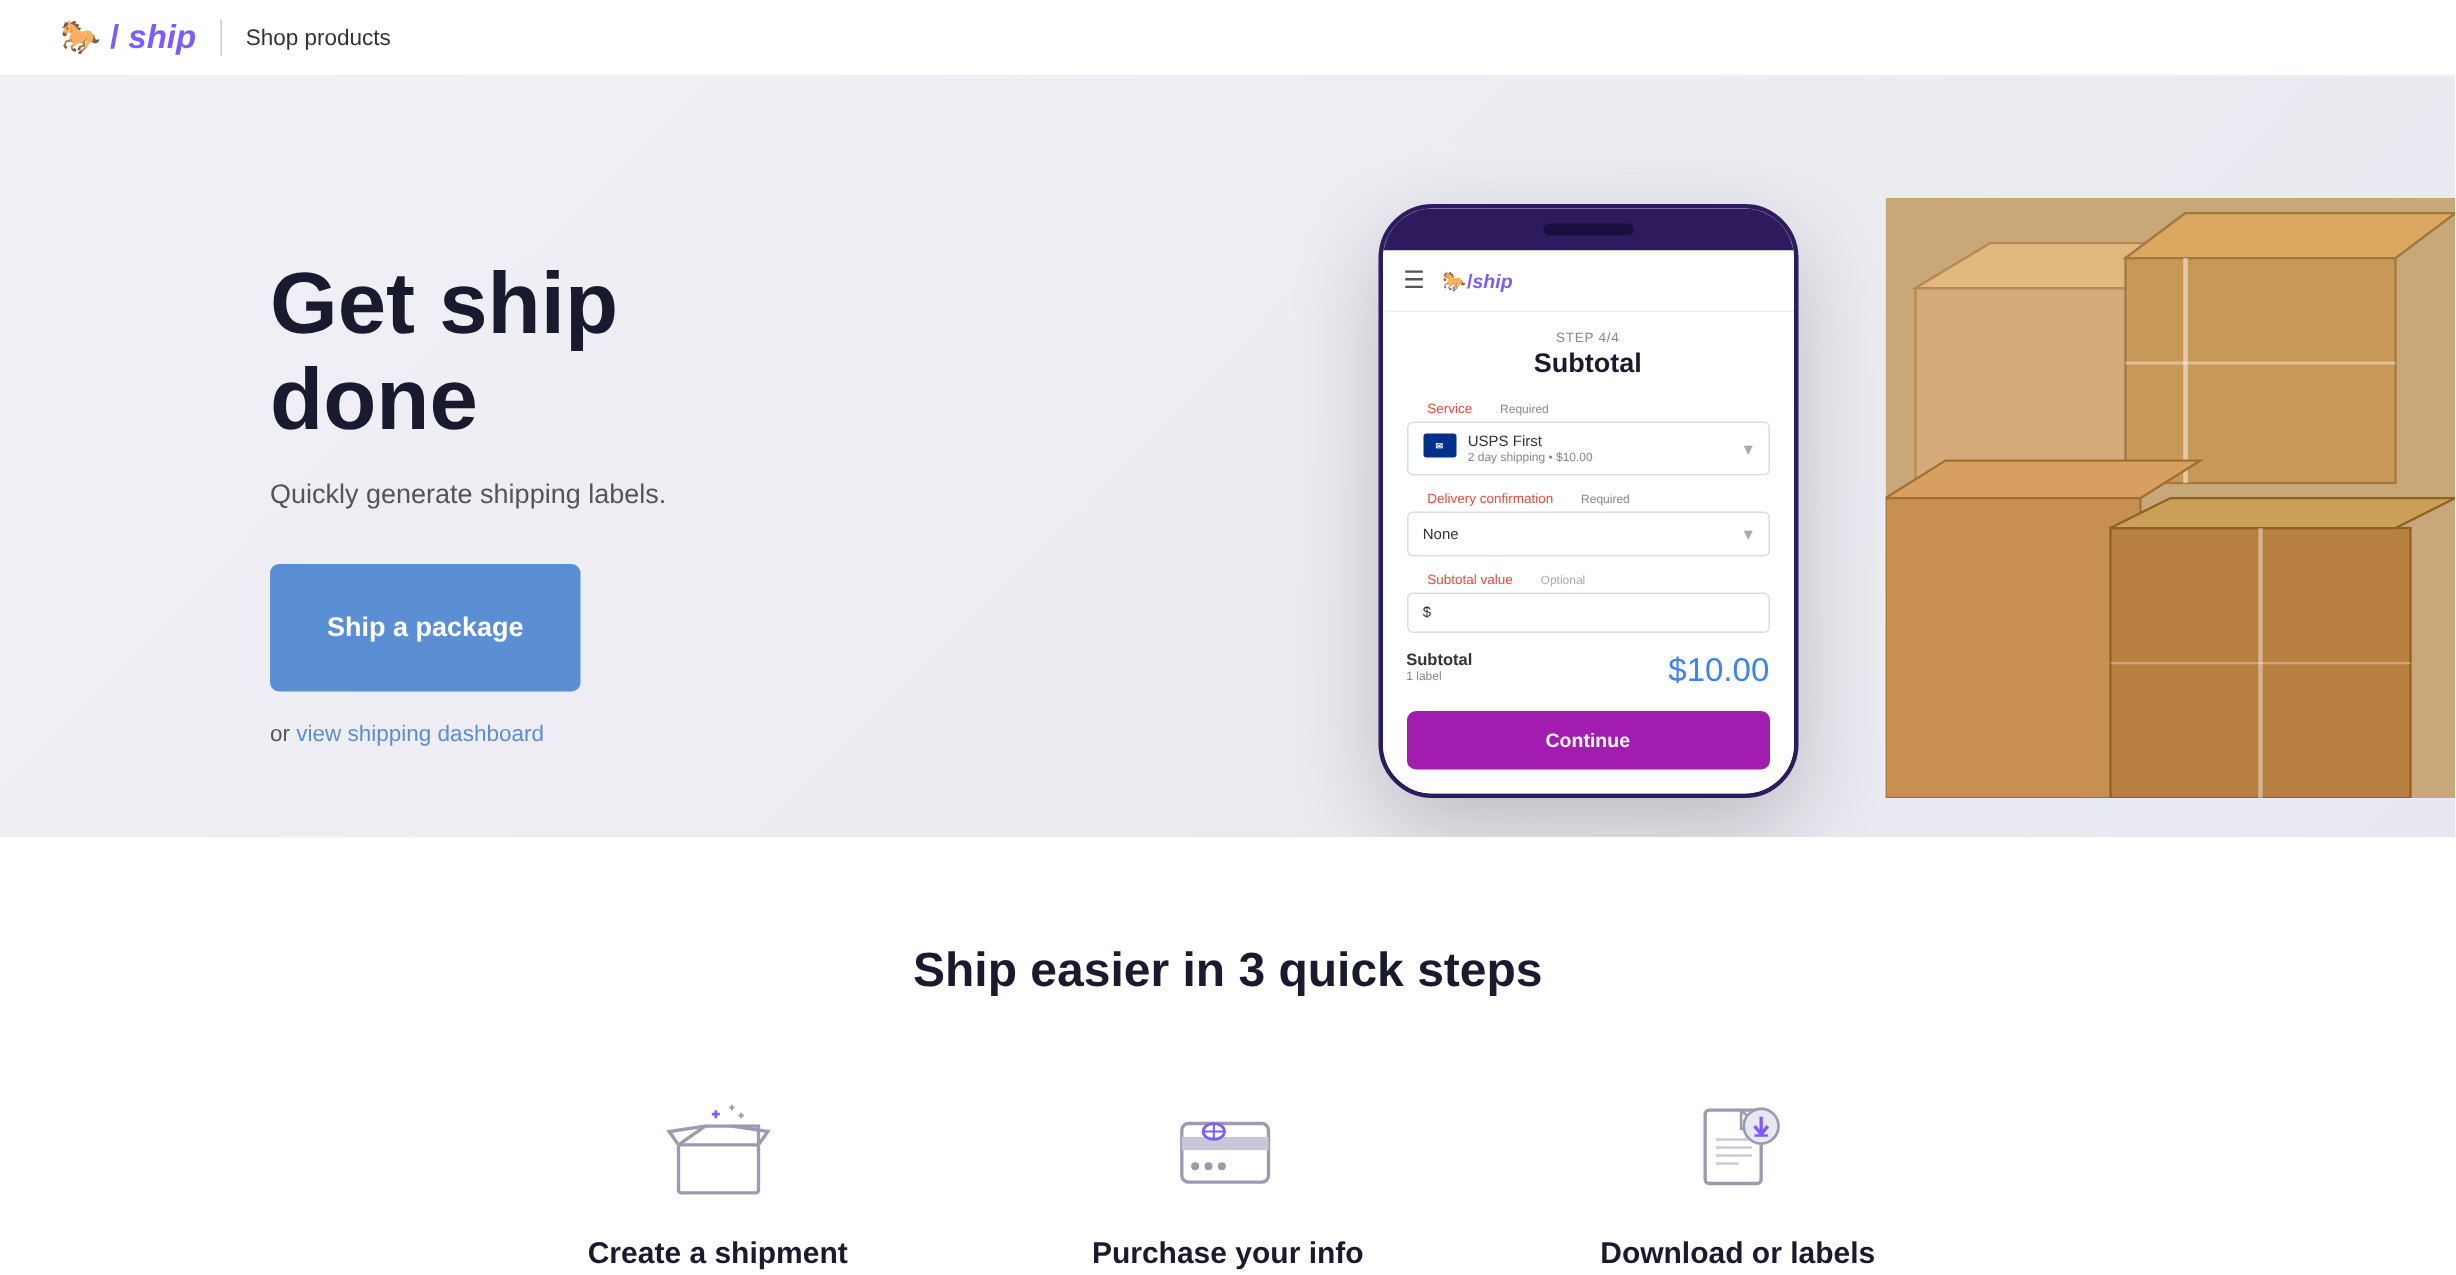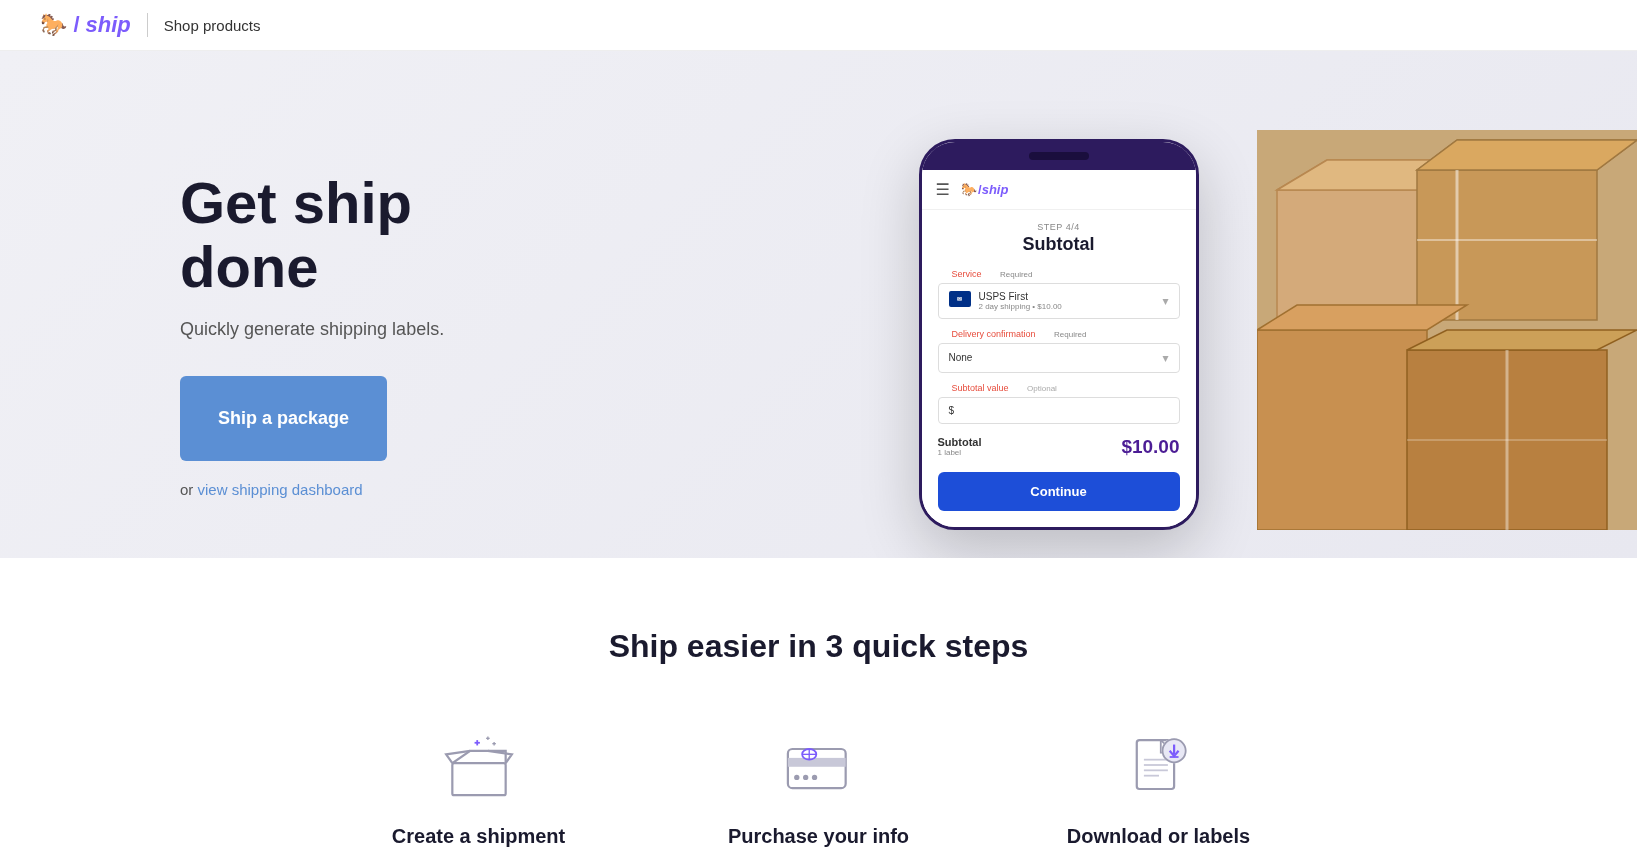--- a/index.html
+++ b/index.html
@@ -196,23 +196,23 @@
     .phone-select-sub { font-size: 8px; color: #888; }
     .phone-chevron { color: #aaa; font-size: 12px; }
     .phone-subtotal {
       display: flex;
       justify-content: space-between;
       align-items: flex-start;
       margin: 12px 0 4px;
     }
     .phone-subtotal-label { font-size: 11px; font-weight: 600; color: #333; }
     .phone-subtotal-sub { font-size: 8px; color: #888; }
-    .phone-subtotal-amount { font-size: 19px; font-weight: 700; color: #4c1d95; }
+    .phone-subtotal-amount { font-size: 22px; font-weight: 400; color: #3b82f6; }
     .phone-continue-btn {
-      background: #1d4ed8;
+      background: #a21caf;
       color: #fff;
       border: none;
       border-radius: 6px;
       padding: 12px;
       font-size: 13px;
       font-weight: 600;
       width: 100%;
       cursor: pointer;
       margin-top: 10px;
     }

